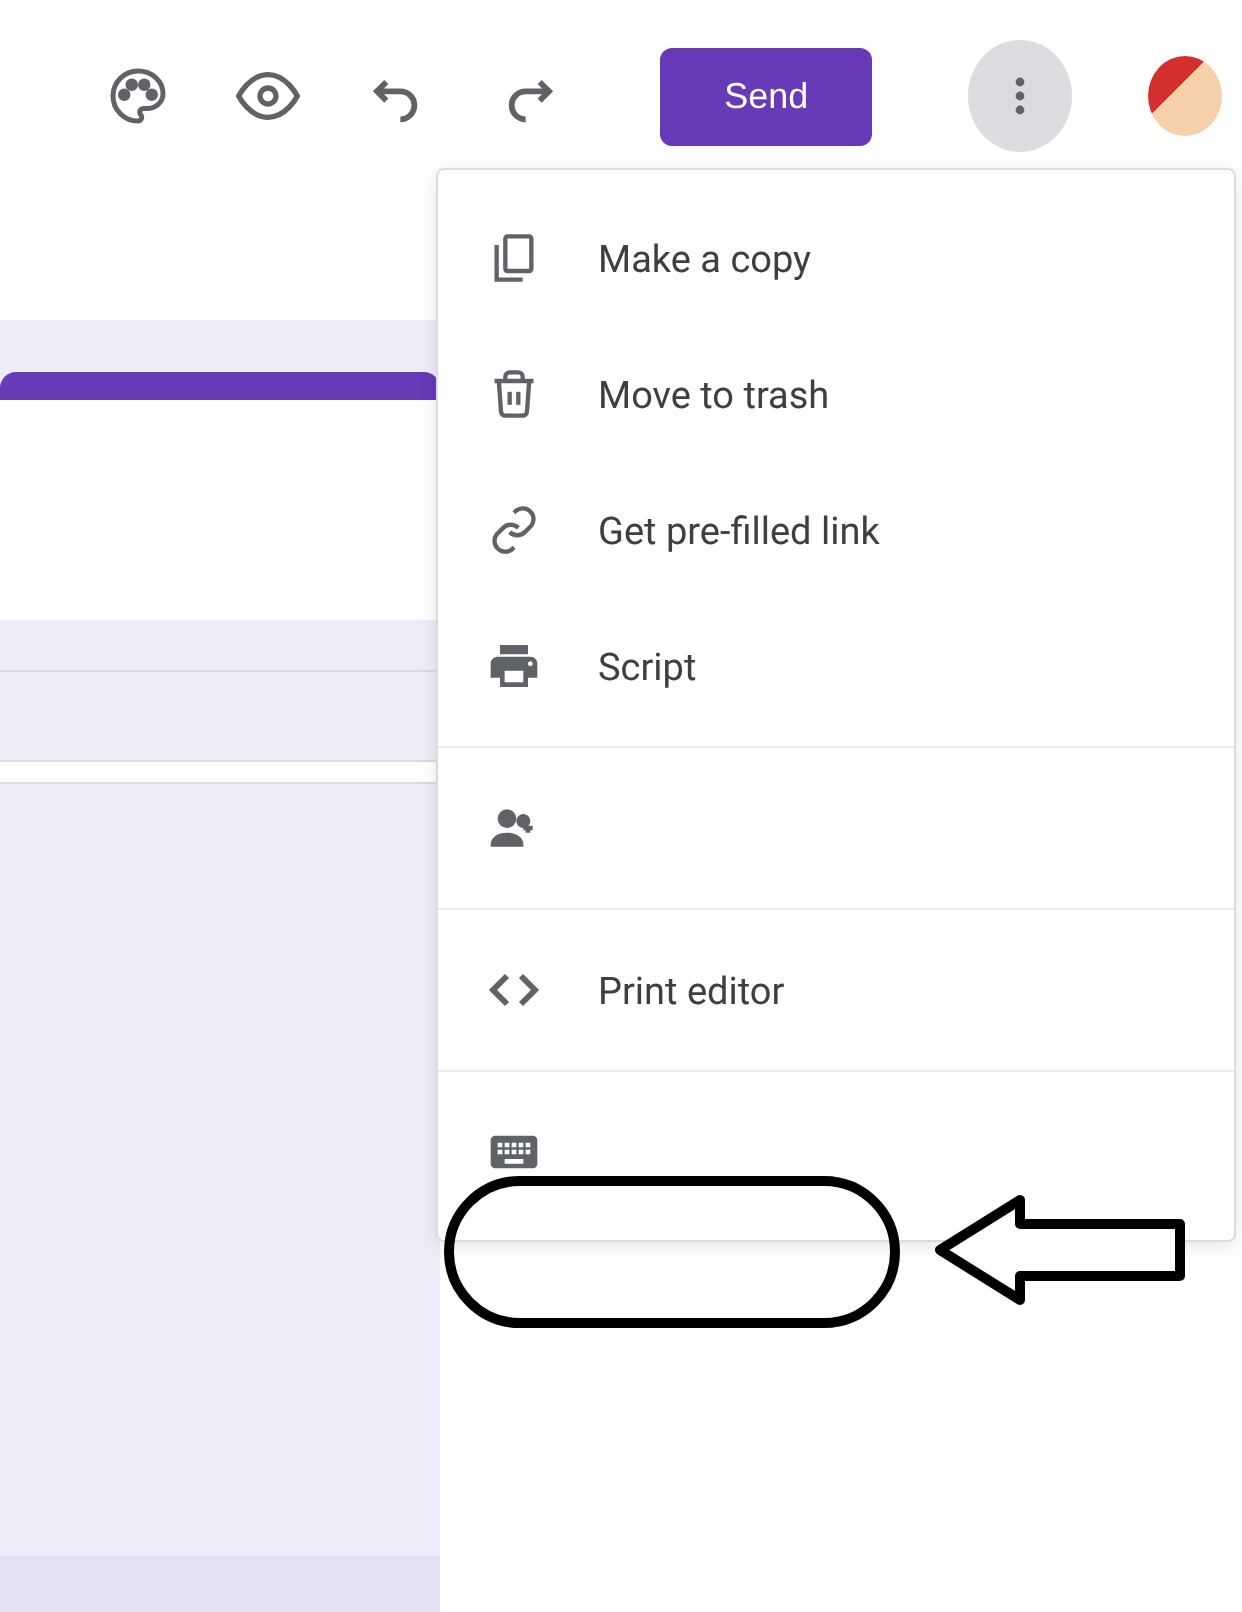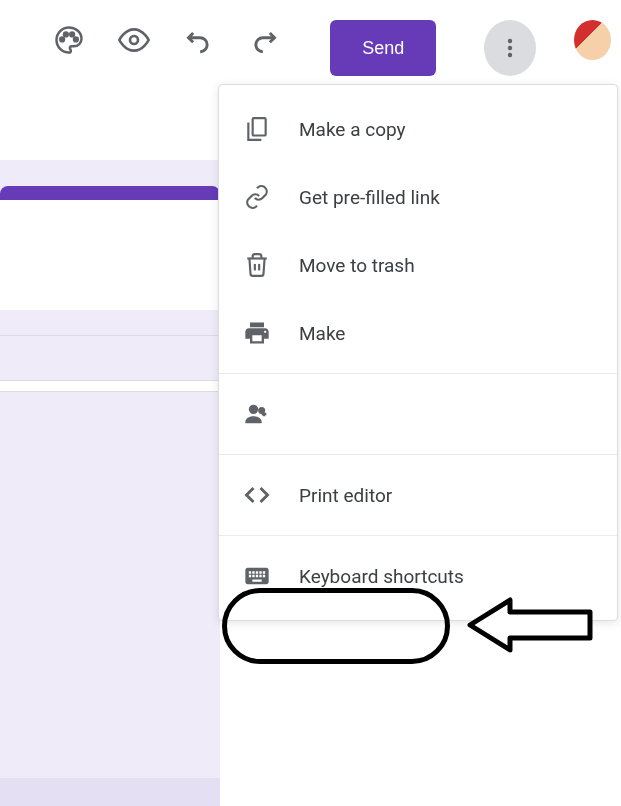--- a/index.html
+++ b/index.html
@@ -10,20 +10,21 @@
     body {
       font-family: 'Google Sans', Roboto, Arial, sans-serif;
       background: #fff;
       width: 621px;
       height: 806px;
       position: relative;
       overflow: hidden;
     }
     .toolbar {
       display: flex;
+      align-items: center;
       padding: 20px 10px 20px 50px;
       gap: 28px;
     }
     .toolbar-icon {
       width: 40px;
       height: 40px;
       display: flex;
       align-items: center;
       justify-content: center;
       cursor: pointer;
@@ -222,47 +223,47 @@
         <rect x="8" y="2" width="12" height="16" rx="1"></rect>
         <path d="M4 6v16h12"></path>
       </svg>
     </span>
     <span class="menu-label">Make a copy</span>
   </div>
 
   <div class="menu-item">
     <span class="menu-icon">
       <svg width="26" height="26" viewBox="0 0 24 24" fill="none" stroke="currentColor" stroke-width="2">
-        <path d="M10 13a5 5 0 0 0 7 0l3-3a5 5 0 0 0-7-7l-1 1"></path>
-        <path d="M14 11a5 5 0 0 0-7 0l-3 3a5 5 0 0 0 7 7l1-1"></path>
-      </svg>
-    </span>
-    <span class="menu-label">Get pre-filled link</span>
-  </div>
-
-  <div class="menu-item">
-    <span class="menu-icon">
-      <svg width="26" height="26" viewBox="0 0 24 24" fill="none" stroke="currentColor" stroke-width="2">
         <path d="M3 6h18"></path>
         <path d="M8 6V4a2 2 0 0 1 2-2h4a2 2 0 0 1 2 2v2"></path>
         <path d="M5 6l1 14a2 2 0 0 0 2 2h8a2 2 0 0 0 2-2l1-14"></path>
         <line x1="10" y1="11" x2="10" y2="17"></line>
         <line x1="14" y1="11" x2="14" y2="17"></line>
       </svg>
     </span>
     <span class="menu-label">Move to trash</span>
   </div>
 
   <div class="menu-item">
     <span class="menu-icon">
+      <svg width="26" height="26" viewBox="0 0 24 24" fill="none" stroke="currentColor" stroke-width="2">
+        <path d="M10 13a5 5 0 0 0 7 0l3-3a5 5 0 0 0-7-7l-1 1"></path>
+        <path d="M14 11a5 5 0 0 0-7 0l-3 3a5 5 0 0 0 7 7l1-1"></path>
+      </svg>
+    </span>
+    <span class="menu-label">Get pre-filled link</span>
+  </div>
+
+  <div class="menu-item">
+    <span class="menu-icon">
       <svg width="28" height="28" viewBox="0 0 24 24" fill="currentColor">
         <path d="M19 8H5c-1.66 0-3 1.34-3 3v6h4v4h12v-4h4v-6c0-1.66-1.34-3-3-3zm-3 11H8v-5h8v5zm3-7c-.55 0-1-.45-1-1s.45-1 1-1 1 .45 1 1-.45 1-1 1zm-1-9H6v4h12V3z"></path>
       </svg>
     </span>
-    <span class="menu-label">Make</span>
+    <span class="menu-label">Script</span>
   </div>
 
   <div class="menu-divider"></div>
 
   <div class="menu-item">
     <span class="menu-icon">
       <svg width="28" height="28" viewBox="0 0 24 24" fill="currentColor">
         <circle cx="9" cy="8" r="4"></circle>
         <circle cx="16" cy="9" r="3"></circle>
         <path d="M9 14c-4 0-7 2-7 5v1h14v-1c0-3-3-5-7-5z"></path>
@@ -285,21 +286,20 @@
 
 
   <div class="menu-divider"></div>
 
   <div class="menu-item">
     <span class="menu-icon">
       <svg width="28" height="28" viewBox="0 0 24 24" fill="currentColor">
         <path d="M20 5H4c-1.1 0-2 .9-2 2v10c0 1.1.9 2 2 2h16c1.1 0 2-.9 2-2V7c0-1.1-.9-2-2-2zm-9 3h2v2h-2V8zm0 3h2v2h-2v-2zM8 8h2v2H8V8zm0 3h2v2H8v-2zm-1 2H5v-2h2v2zm0-3H5V8h2v2zm9 7H8v-2h8v2zm0-4h-2v-2h2v2zm0-3h-2V8h2v2zm3 3h-2v-2h2v2zm0-3h-2V8h2v2z"></path>
       </svg>
     </span>
-    <span class="menu-label">Keyboard shortcuts</span>
   </div>
 </div>
 
 <div class="highlight-oval"></div>
 
 <svg class="arrow" width="140" height="70" viewBox="0 0 140 70">
   <path d="M 10 35 L 50 10 L 50 22 L 130 22 L 130 48 L 50 48 L 50 60 Z" fill="#fff" stroke="#000" stroke-width="5" stroke-linejoin="round"></path>
 </svg>
 
 </body></html>

